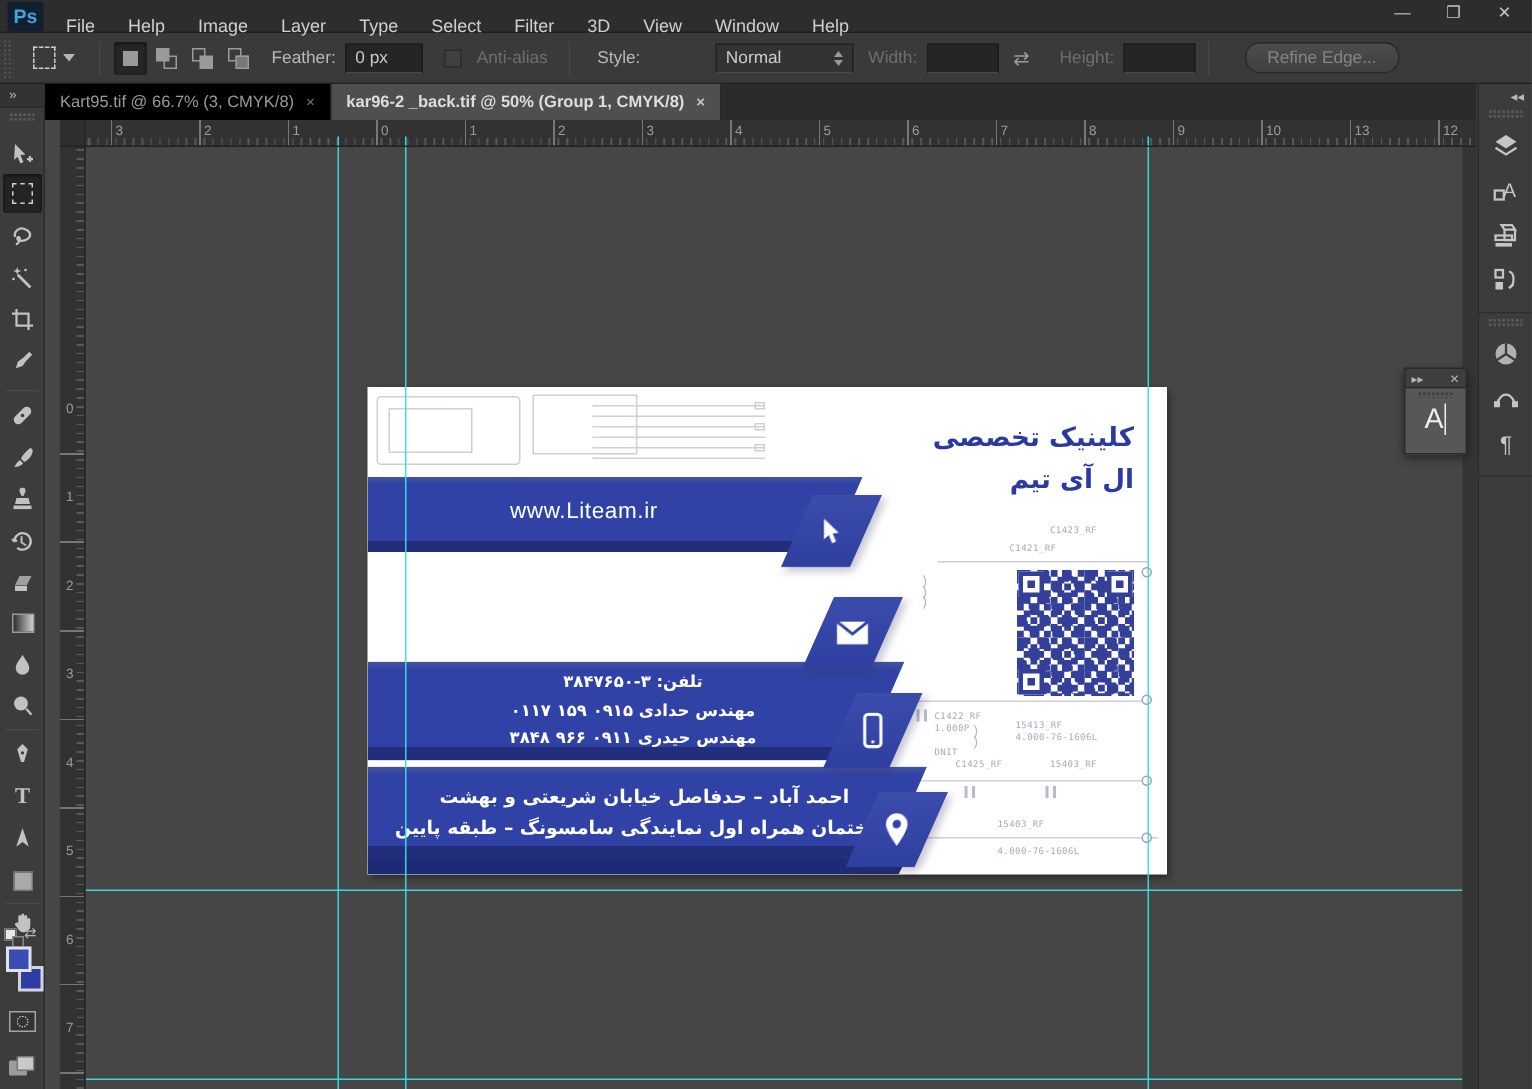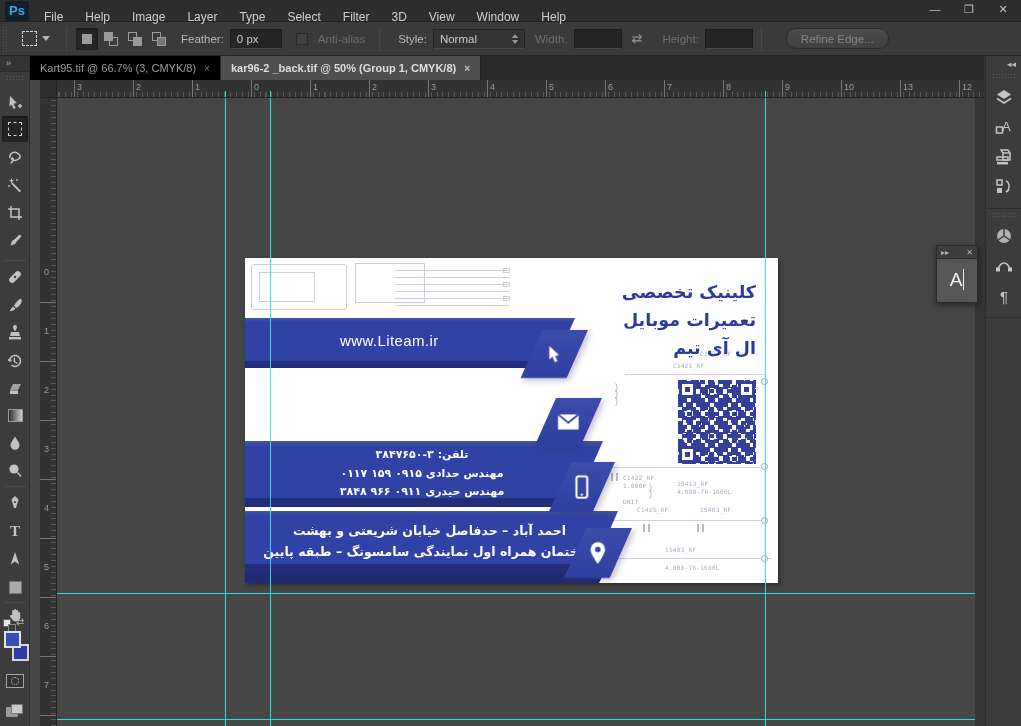--- a/index.html
+++ b/index.html
@@ -31,21 +31,21 @@
   .sm-sq.o { background:transparent; border:1px solid #9a9a9a; }
   .sm-pair { position:relative; width:14px; height:14px; }
   .sm-pair .a { position:absolute; left:0; top:0; } .sm-pair .b { position:absolute; right:0; bottom:0; }
   .opt-label { margin:0 6px 0 10px; }
   .opt-label.dis { color:#6e6e6e; }
   .opt-input { width:52px; height:20px; background:#252525; border:1px solid #1c1c1c; border-bottom-color:#4a4a4a;
     color:#c9c9c9; font-size:11.5px; padding:0 6px; }
   .opt-input.empty { width:48px; }
   .checkbox { width:12px; height:12px; background:#404040; border:1px solid #2a2a2a; margin-left:14px; }
   #style-select { width:92px; height:20px; background:#333; border:1px solid #222; border-bottom-color:#4a4a4a;
-    display:flex; align-items:center; justify-content:space-between; padding:0 6px; color:#cccccc; }
+    display:flex; align-items:center; justify-content:space-between; padding:0 6px; color:#cccccc;margin-left:44px; }
   .updown { display:flex; flex-direction:column; gap:2px; }
   .updown i { width:0; height:0; border-left:3.5px solid transparent; border-right:3.5px solid transparent; display:block;}
   .updown .u { border-bottom:4px solid #999; } .updown .d { border-top:4px solid #999; }
   #swap-wh { color:#9a9a9a; font-size:13px; margin:0 10px; }
   #refine-edge { margin-left:16px; height:21px; padding:0 14px; background:linear-gradient(#4c4c4c,#404040);
     border:1px solid #2a2a2a; border-radius:10px; color:#858585; font-size:11.5px; }
 
   
   #tab-bar { position:absolute; left:30px; top:56px; width:954px; height:24px; background:#2b2b2b; display:flex; z-index:80;}
   .doc-tab { display:flex; align-items:center; gap:8px; padding:0 10px; font-size:11px; border-right:1px solid #242424;}
@@ -452,21 +452,20 @@
     <div class="schem-circle" style="left:516px;top:297px;"></div>
 
     <div id="qr">
       <span class="qr-finder" style="left:1px;top:1px;"></span>
       <span class="qr-finder" style="right:1px;top:1px;"></span>
       <span class="qr-finder" style="left:1px;bottom:1px;"></span>
     </div>
 
     <div id="card-title" class="fa">
       <div>کلینیک تخصصی</div>
-      <div>تعمیرات موبایل</div>
       <div>ال آی تیم</div>
     </div>
 
     <div class="band" id="band-web">
       <span id="web-text">www.Liteam.ir</span>
     </div>
     <div class="band" id="band-phone">
       <div class="phone-lines fa">
         <div>تلفن: ۳-۳۸۴۷۶۵۰</div>
         <div>مهندس حدادی ۰۹۱۵ ۱۵۹ ۰۱۱۷</div>

